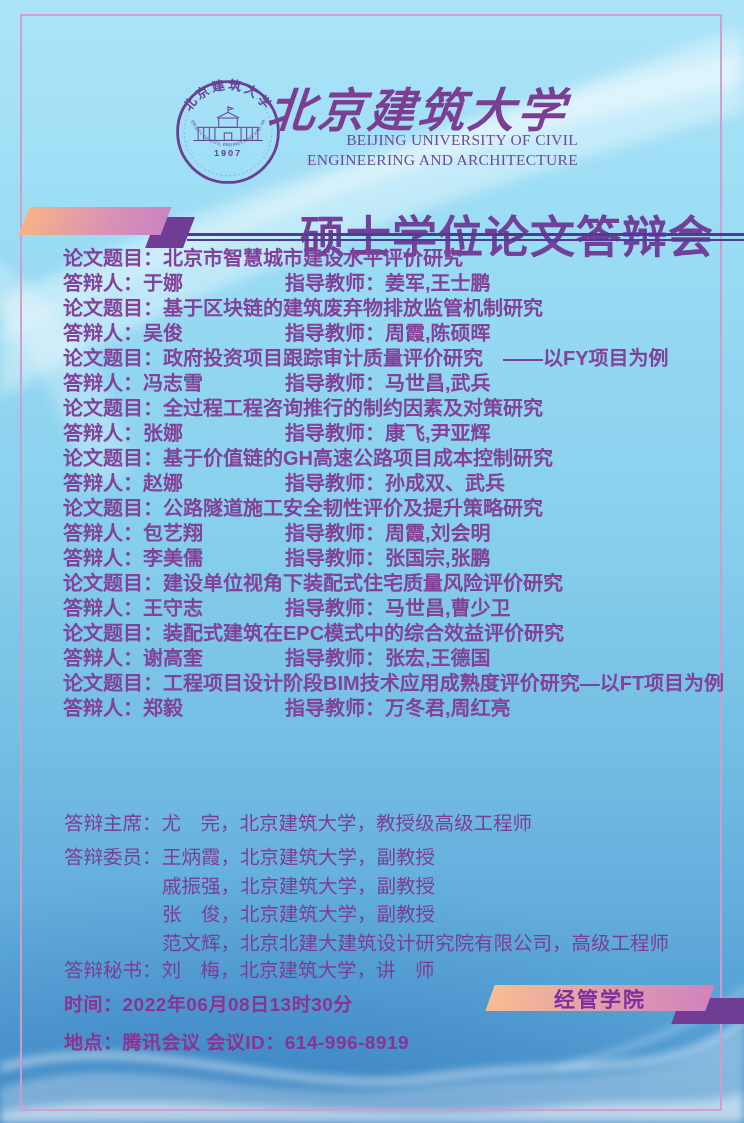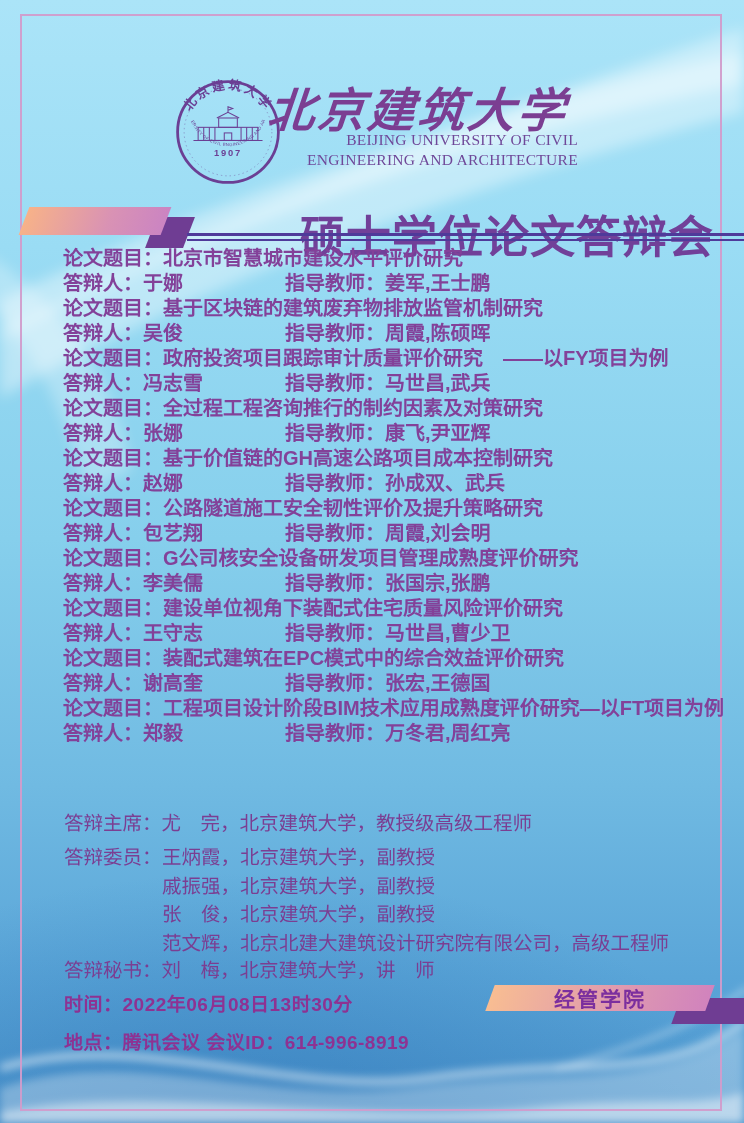--- a/index.html
+++ b/index.html
@@ -184,23 +184,20 @@
       <span class="lbl">论文题目：</span><span>公路隧道施工安全韧性评价及提升策略研究</span>
     </div>
     <div class="row p-row">
       <span class="defender"><span class="lbl">答辩人：</span><span>包艺翔</span></span>
       <span class="advisor"><span class="lbl">指导教师：</span><span>周霞,刘会明</span></span>
     </div>
   </div>
 
 
   <div class="entry">
-    <div class="row t-row">
-      <span class="lbl">论文题目：</span><span>G公司核安全设备研发项目管理成熟度评价研究</span>
-    </div>
     <div class="row p-row">
       <span class="defender"><span class="lbl">答辩人：</span><span>李美儒</span></span>
       <span class="advisor"><span class="lbl">指导教师：</span><span>张国宗,张鹏</span></span>
     </div>
   </div>
 
   <div class="entry">
     <div class="row t-row">
       <span class="lbl">论文题目：</span><span>建设单位视角下装配式住宅质量风险评价研究</span>
     </div>

